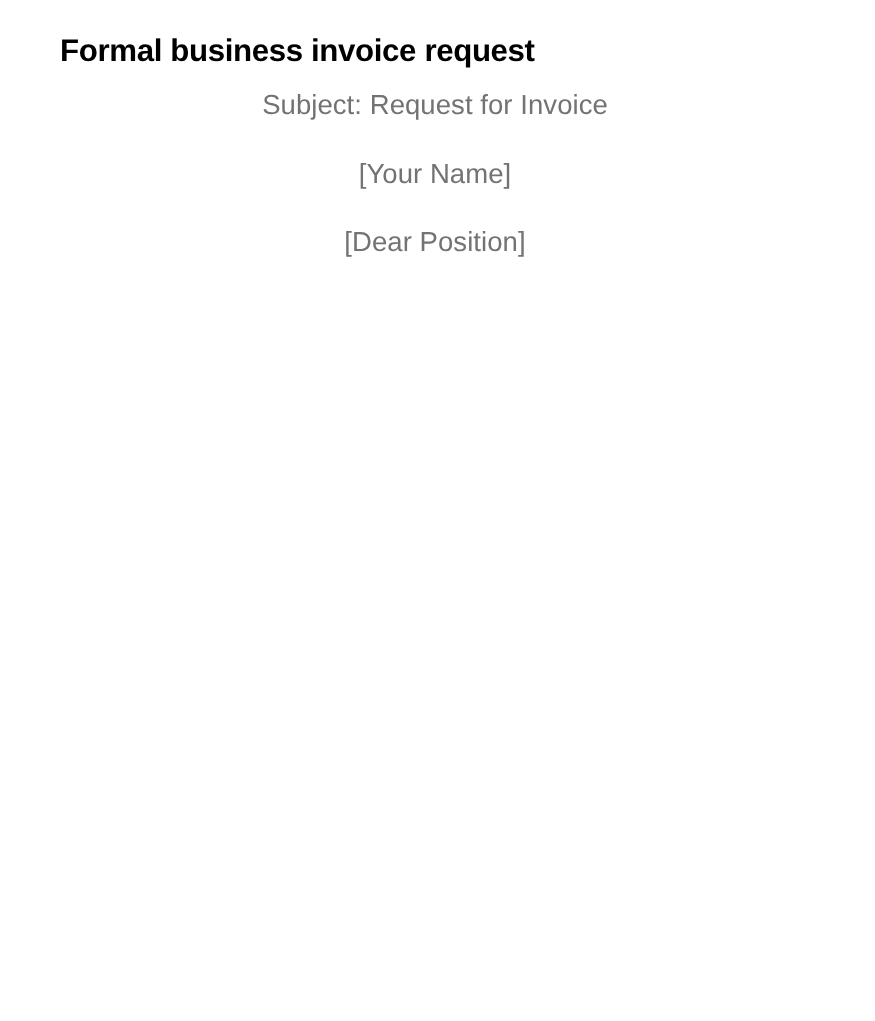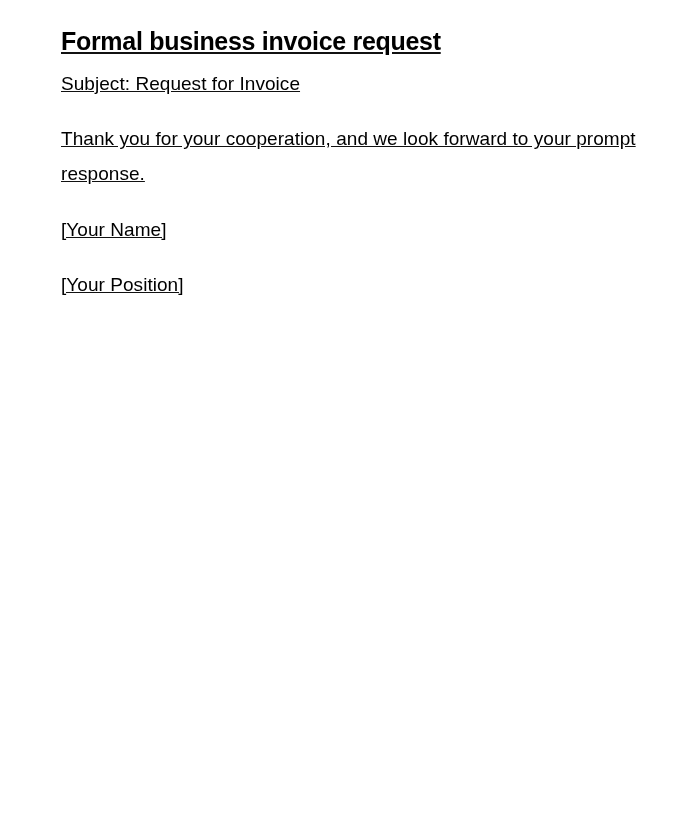--- a/index.html
+++ b/index.html
@@ -9,43 +9,42 @@
     }
     body {
       width: 700px;
       height: 817px;
       overflow: hidden;
       font-family: "Liberation Sans", sans-serif;
       color: #111111;
     }
     .doc {
       position: relative;
-      padding: 24px 40px 0 61px;
+      padding: 24px 40px 0 48px;
       width: 600px;
-      text-decoration: underline;
     }
     .title {
       font-family: "Liberation Sans", sans-serif;
       font-weight: bold;
       font-size: 25px;
       letter-spacing: -0.3px;
       line-height: 34px;
       margin: 0 0 8px 0;
       color: #000000;
     }
     .para {
-      font-size: 19px;
+      font-size: 22px;
       line-height: 35.2px;
       margin: 0 0 20px 0;
-      color: #000000;
+      color: #737373;
       letter-spacing: 0.05px;
+      text-align: center;
     }
   </style>
 </head>
 <body>
 
 <div class="doc">
   <h1 class="title">Formal business invoice request</h1>
   <p class="para">Subject: Request for Invoice</p>
-  <p class="para">Thank you for your cooperation, and we look forward to your prompt response.</p>
   <p class="para">[Your Name]</p>
-  <p class="para">[Your Position]</p>
+  <p class="para">[Dear Position]</p>
 </div>
 
 </body></html>

